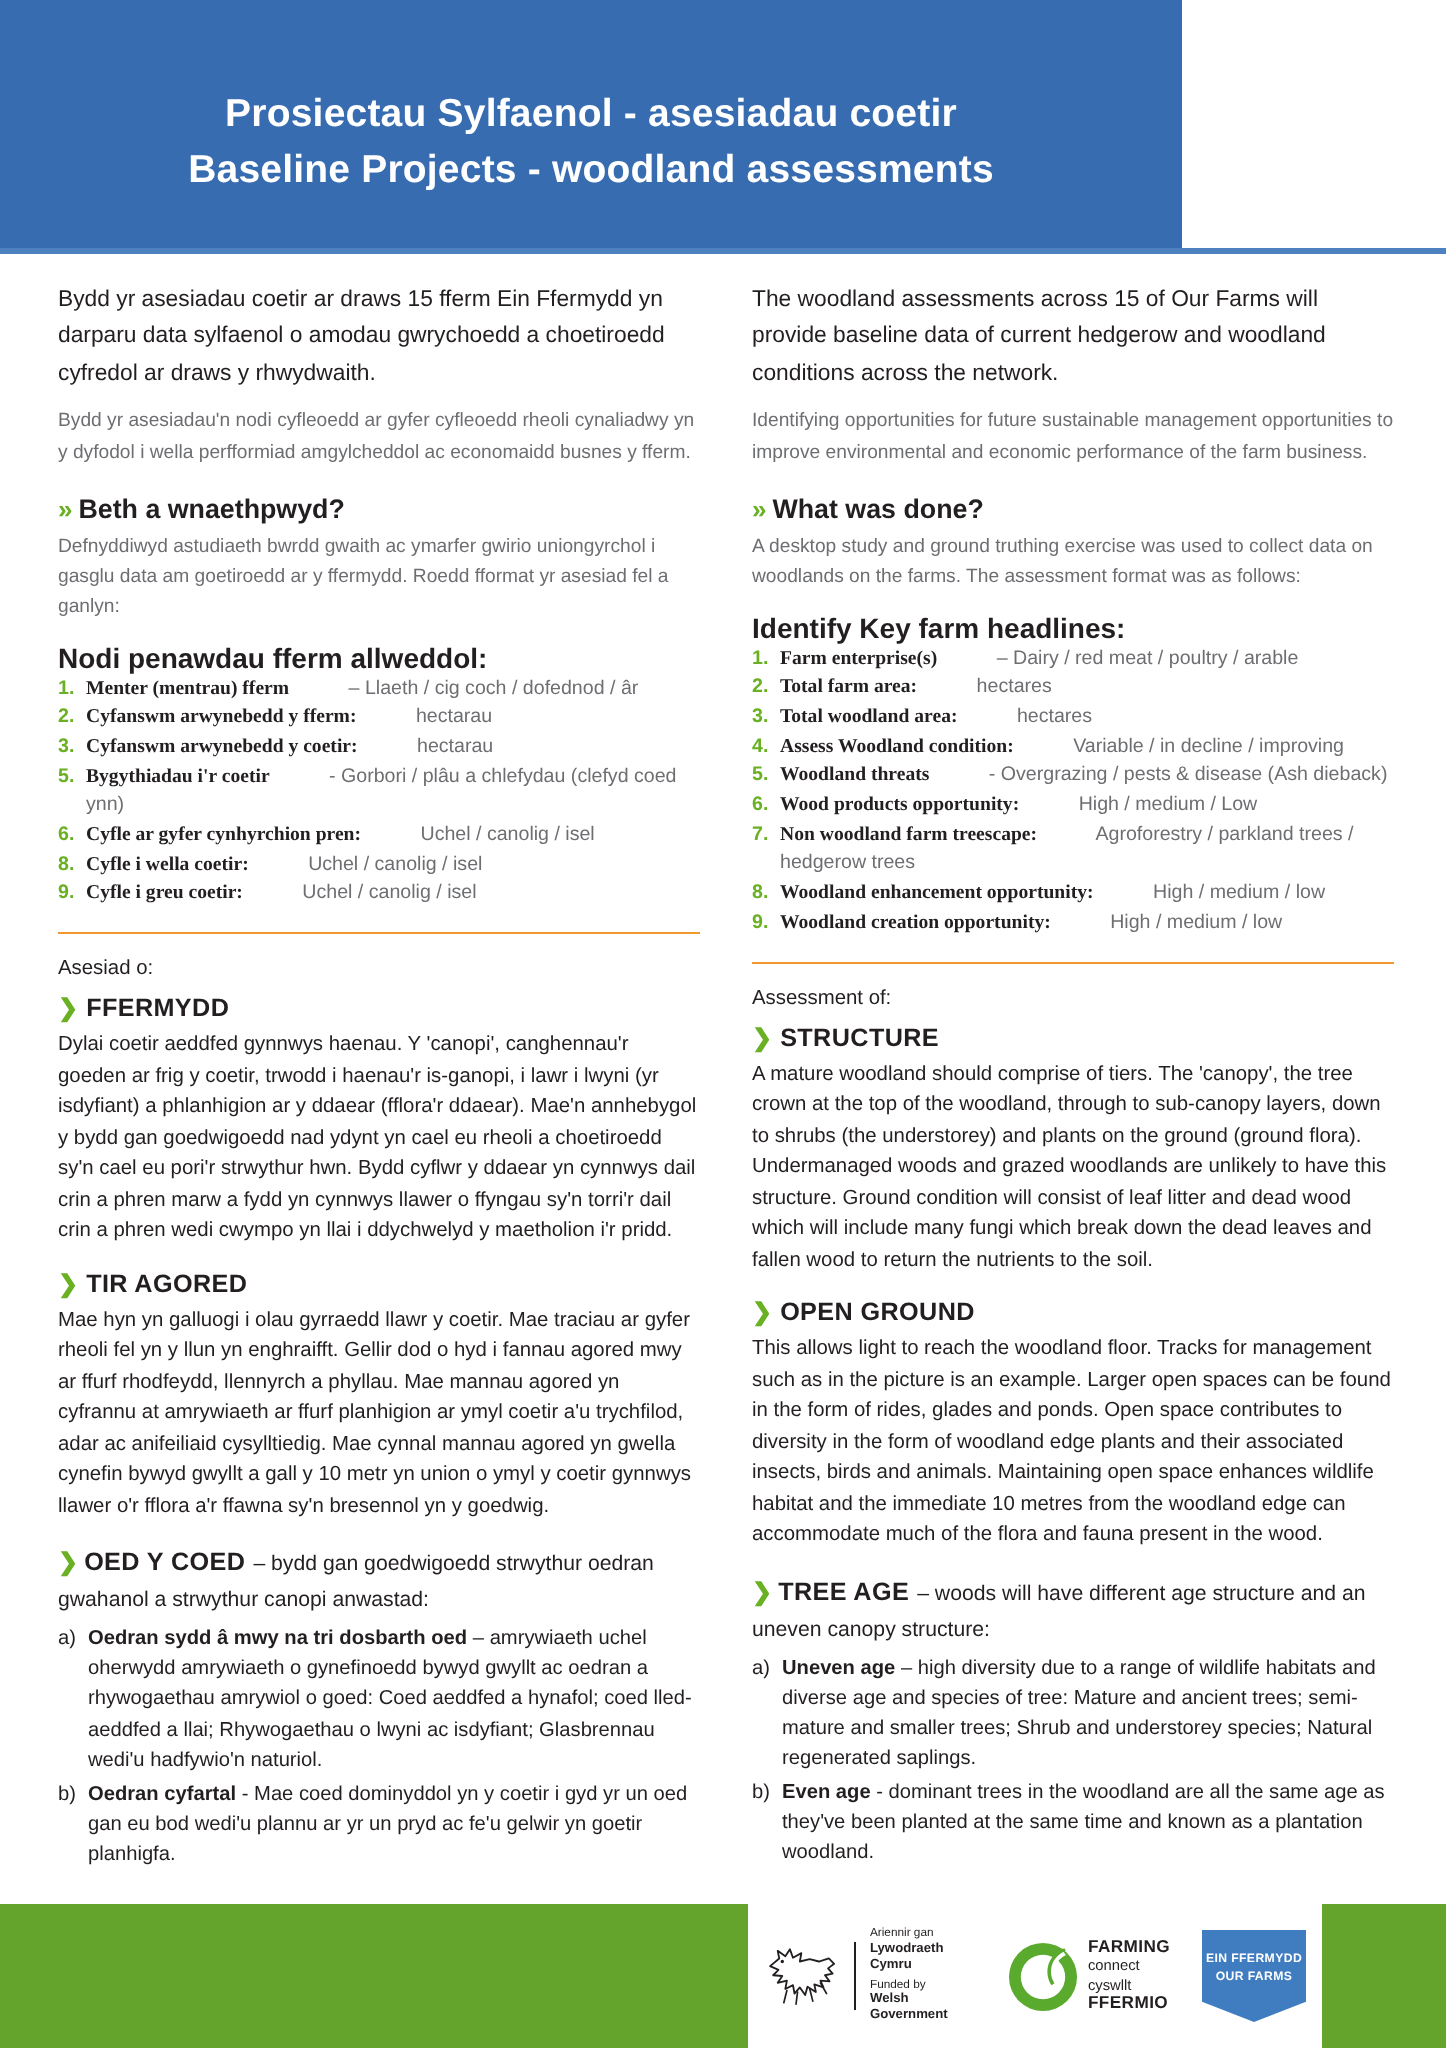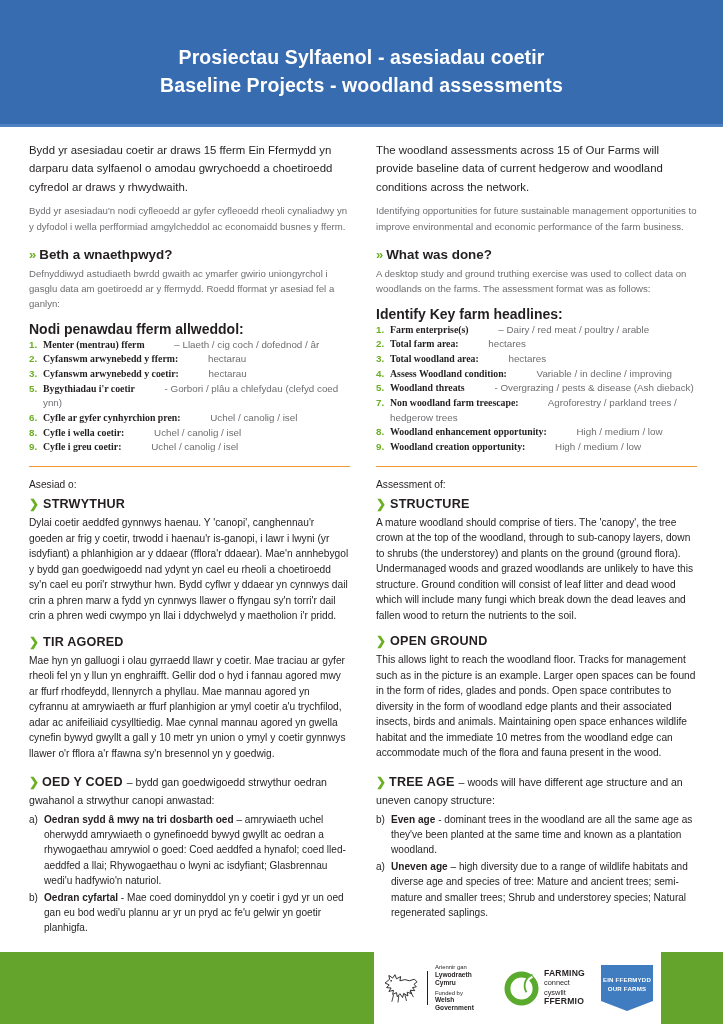--- a/index.html
+++ b/index.html
@@ -12,21 +12,21 @@
   }
   .page {
     position: relative;
     width: 723px; height: 1024px;
     background: #ffffff;
     overflow: hidden;
   }
 
   
   .header {
-    width: 723px;
+    width: 591px;
     height: 124px;
     background: #376cb0;
     display: flex;
     flex-direction: column;
     align-items: center;
     justify-content: center;
     padding-top: 18px;
   }
   .header-line {
     color: #ffffff;
@@ -276,21 +276,21 @@
         <li><span class="num">8.</span><span class="lbl">Cyfle i wella coetir:</span><span class="val"> Uchel / canolig / isel</span></li>
         <li><span class="num">9.</span><span class="lbl">Cyfle i greu coetir:</span><span class="val"> Uchel / canolig / isel</span></li>
       </ol>
 
       <hr class="divider">
 
       <p class="assess-label">Asesiad o:</p>
 
       <div class="h-single">
         <span class="chev-sgl">❯</span>
-        <span class="h-single-text">STRWYTHUR</span>
+        <span class="h-single-text">FFERMYDD</span>
       </div>
       <p class="body-dark">Dylai coetir aeddfed gynnwys haenau. Y 'canopi', canghennau'r goeden ar frig y coetir, trwodd i haenau'r is-ganopi, i lawr i lwyni (yr isdyfiant) a phlanhigion ar y ddaear (fflora'r ddaear). Mae'n annhebygol y bydd gan goedwigoedd nad ydynt yn cael eu rheoli a choetiroedd sy'n cael eu pori'r strwythur hwn. Bydd cyflwr y ddaear yn cynnwys dail crin a phren marw a fydd yn cynnwys llawer o ffyngau sy'n torri'r dail crin a phren wedi cwympo yn llai i ddychwelyd y maetholion i'r pridd.</p>
 
       <div class="h-single">
         <span class="chev-sgl">❯</span>
         <span class="h-single-text">TIR AGORED</span>
       </div>
       <p class="body-dark">Mae hyn yn galluogi i olau gyrraedd llawr y coetir. Mae traciau ar gyfer rheoli fel yn y llun yn enghraifft. Gellir dod o hyd i fannau agored mwy ar ffurf rhodfeydd, llennyrch a phyllau. Mae mannau agored yn cyfrannu at amrywiaeth ar ffurf planhigion ar ymyl coetir a'u trychfilod, adar ac anifeiliaid cysylltiedig. Mae cynnal mannau agored yn gwella cynefin bywyd gwyllt a gall y 10 metr yn union o ymyl y coetir gynnwys llawer o'r fflora a'r ffawna sy'n bresennol yn y goedwig.</p>
 
       <div class="h-single inline-wrap">
@@ -313,20 +313,21 @@
       </div>
       <p class="para-grey">A desktop study and ground truthing exercise was used to collect data on woodlands on the farms. The assessment format was as follows:</p>
 
       <p class="list-title">Identify Key farm headlines:</p>
       <ol class="numlist">
         <li><span class="num">1.</span><span class="lbl">Farm enterprise(s)</span><span class="val"> – Dairy / red meat / poultry / arable</span></li>
         <li><span class="num">2.</span><span class="lbl">Total farm area:</span><span class="val">  hectares</span></li>
         <li><span class="num">3.</span><span class="lbl">Total woodland area:</span><span class="val"> hectares</span></li>
         <li><span class="num">4.</span><span class="lbl">Assess Woodland condition:</span><span class="val"> Variable / in decline / improving</span></li>
         <li><span class="num">5.</span><span class="lbl">Woodland threats</span><span class="val"> - Overgrazing / pests &amp; disease (Ash dieback)</span></li>
+        <li><span class="num">6.</span><span class="lbl">Wood products opportunity:</span><span class="val"> High / medium / Low</span></li>
         <li><span class="num">7.</span><span class="lbl">Non woodland farm treescape:</span><span class="val"> Agroforestry / parkland trees / hedgerow trees</span></li>
         <li><span class="num">8.</span><span class="lbl">Woodland enhancement opportunity:</span><span class="val"> High / medium / low</span></li>
         <li><span class="num">9.</span><span class="lbl">Woodland creation opportunity:</span><span class="val"> High / medium / low</span></li>
       </ol>
 
       <hr class="divider">
 
       <p class="assess-label">Assessment of:</p>
 
       <div class="h-single">
@@ -338,22 +339,22 @@
       <div class="h-single">
         <span class="chev-sgl">❯</span>
         <span class="h-single-text">OPEN GROUND</span>
       </div>
       <p class="body-dark">This allows light to reach the woodland floor. Tracks for management such as in the picture is an example. Larger open spaces can be found in the form of rides, glades and ponds. Open space contributes to diversity in the form of woodland edge plants and their associated insects, birds and animals. Maintaining open space enhances wildlife habitat and the immediate 10 metres from the woodland edge can accommodate much of the flora and fauna present in the wood.</p>
 
       <div class="h-single inline-wrap">
         <span class="chev-sgl">❯</span><span class="h-single-text">TREE AGE</span><span class="h-single-tail">– woods will have different age structure and an uneven canopy structure:</span>
       </div>
       <ol class="alpha">
+        <li><span class="al">a)</span><span class="lbl">Uneven age</span><span> – high diversity due to a range of wildlife habitats and diverse age and species of tree: Mature and ancient trees; semi-mature and smaller trees; Shrub and understorey species; Natural regenerated saplings.</span></li>
         <li><span class="al">b)</span><span class="lbl">Even age</span><span> - dominant trees in the woodland are all the same age as they've been planted at the same time and known as a plantation woodland.</span></li>
-        <li><span class="al">a)</span><span class="lbl">Uneven age</span><span> – high diversity due to a range of wildlife habitats and diverse age and species of tree: Mature and ancient trees; semi-mature and smaller trees; Shrub and understorey species; Natural regenerated saplings.</span></li>
       </ol>
     </div>
   </div>
 
   <div class="footer">
     <div class="footer-green left"></div>
     <div class="footer-white">
 
       <div class="logo-wg">
         <svg class="dragon" viewBox="0 0 100 86">

